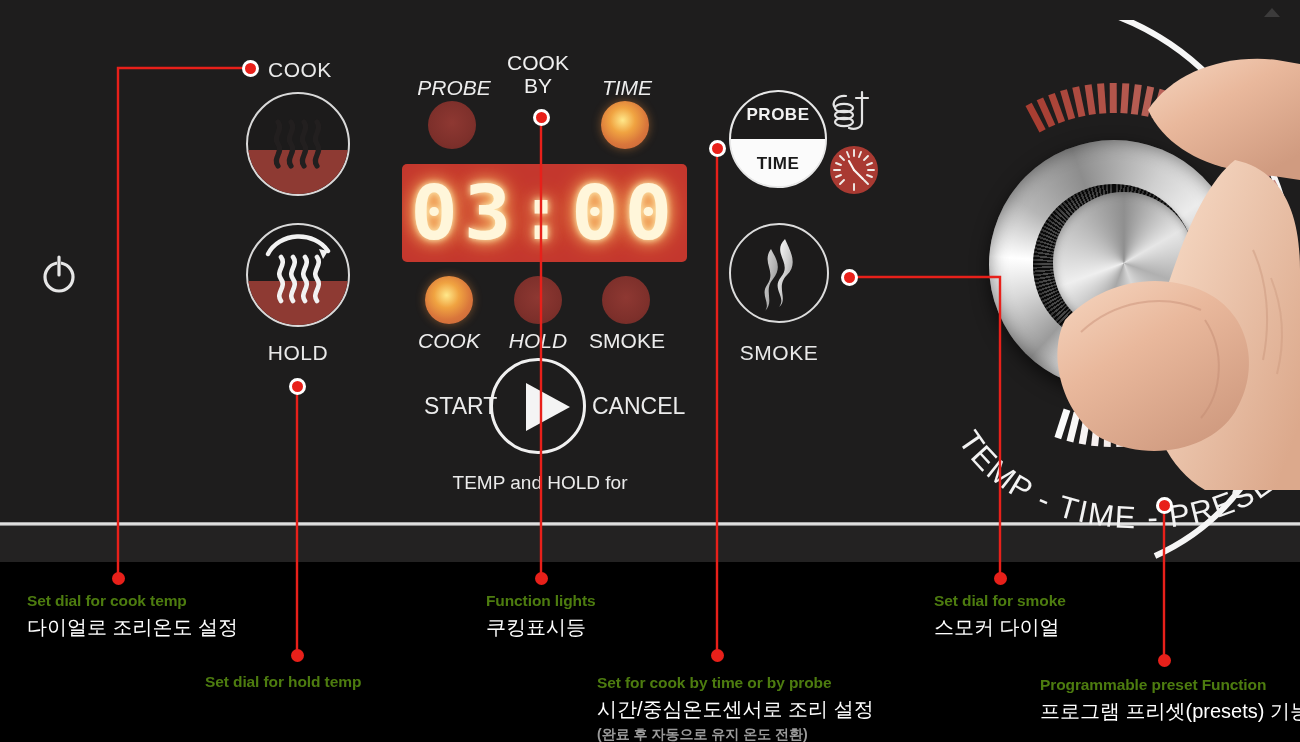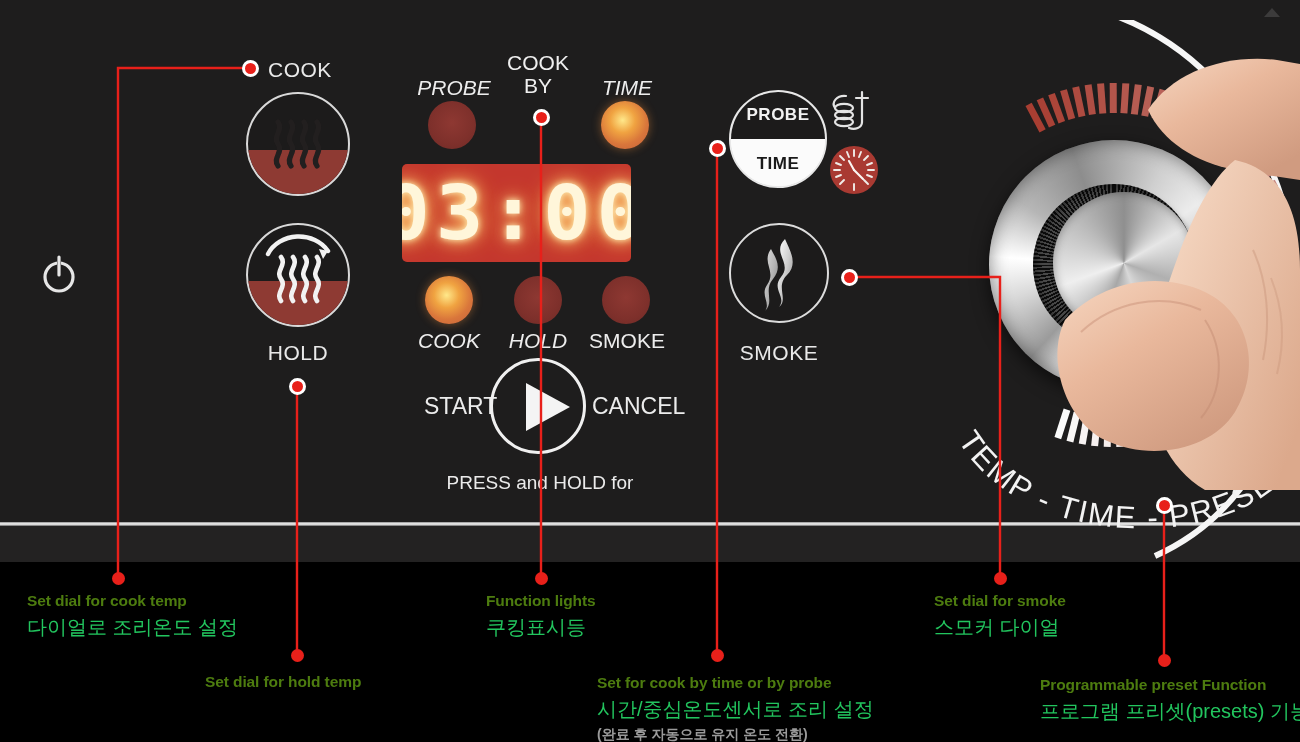--- a/index.html
+++ b/index.html
@@ -65,21 +65,21 @@
 
   
   .led{ position:absolute; width:48px; height:48px; border-radius:50%; }
   .led.off{ background:radial-gradient(circle at 50% 45%, #8e3832 0%, #7e302b 60%, #6d2a26 100%); }
   .led.on{ background:radial-gradient(circle at 45% 40%, #ffe88a 0%, #f0a341 32%, #d9763b 62%, #c2603a 100%);
     box-shadow:0 0 10px rgba(233,140,60,.45); }
   .led-cap{ position:absolute; color:#ededed; font-size:21px; width:160px; text-align:center; }
   .led-cap.it{ font-style:italic; }
 
   
-  #display{ position:absolute; left:402px; top:164px; width:229px; height:98px;
+  #display{ position:absolute; left:402px; top:164px; width:285px; height:98px;
     background:#c4372e; border-radius:5px; overflow:hidden;
     display:flex; align-items:center; justify-content:center; }
   #display .digits{ font-family:"DejaVu Sans Mono","Liberation Mono",monospace;
     font-size:74px; font-weight:700; letter-spacing:6px; color:#fff6da;
     text-shadow:0 0 6px #fff0b8, 0 0 14px #ffd37a, 0 0 26px rgba(255,170,70,.9);
     filter:blur(.6px); transform:scaleX(1.06); }
 
   
   #btn-play{ position:absolute; left:490px; top:358px; width:96px; height:96px;
     border-radius:50%; border:3px solid #f0f0f0; }
@@ -120,21 +120,21 @@
   
   #callouts{ position:absolute; left:0; top:0; width:1300px; height:742px; }
   .cdot{ position:absolute; width:17px; height:17px; border-radius:50%;
     background:#e8201a; border:3px solid #fff; }
   .cdot.nb{ border:none; width:13px; height:13px; }
 
   
   .cap{ position:absolute; }
   .cap .en{ color:#4d7c0f; font-size:15.5px; font-weight:700; letter-spacing:-.1px;
     white-space:nowrap; }
-  .cap .kr{ color:#22c55e; font-size:20px; font-weight:500; white-space:nowrap;
+  .cap .kr{ color:#ffffff; font-size:20px; font-weight:500; white-space:nowrap;
     margin-top:4px; }
   .cap .kr2{ color:#9a9a9a; font-size:14px; font-weight:700; white-space:nowrap;
     margin-top:3px; }
   #corner-tri{ position:absolute; left:1264px; top:8px; width:0; height:0;
     border-left:8px solid transparent; border-right:8px solid transparent;
     border-bottom:9px solid #3c3b3b; }
 </style>
 </head>
 <body>
 
@@ -204,21 +204,21 @@
   <div class="led off" style="left:602px; top:276px;"></div>
   <div class="led-cap" style="left:547px; top:329px;">SMOKE</div>
 
   <div class="play-side" style="left:416px; top:393px;margin-left:8px;">START</div>
   <div id="btn-play">
     <div class="tri"></div>
   </div>
   <div class="play-side" style="left:592px; top:393px;">CANCEL</div>
 
   <div id="press-hold">
-    <div>PRESS and HOLD for</div>
+    <div>TEMP and HOLD for</div>
   </div>
 
   <div id="btn-probetime">
     <div class="half-top">
       <span>PROBE</span>
     </div>
     <div class="half-bot">
       <span>TIME</span>
     </div>
   </div>

